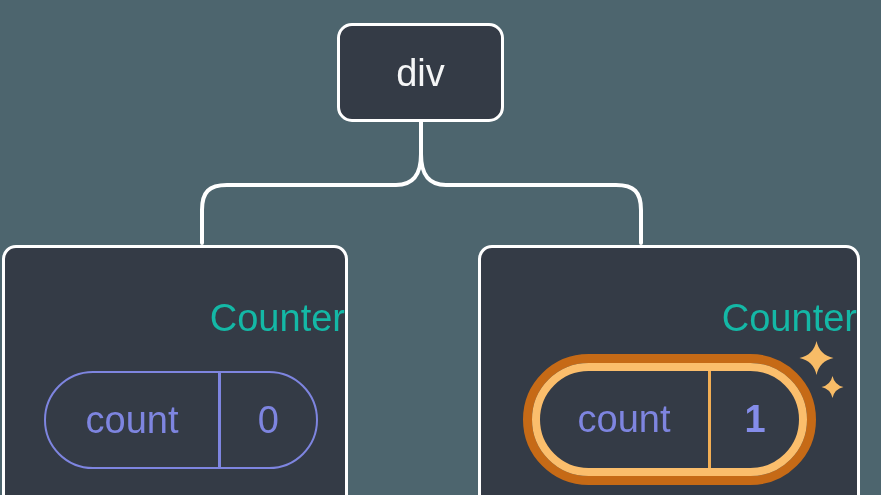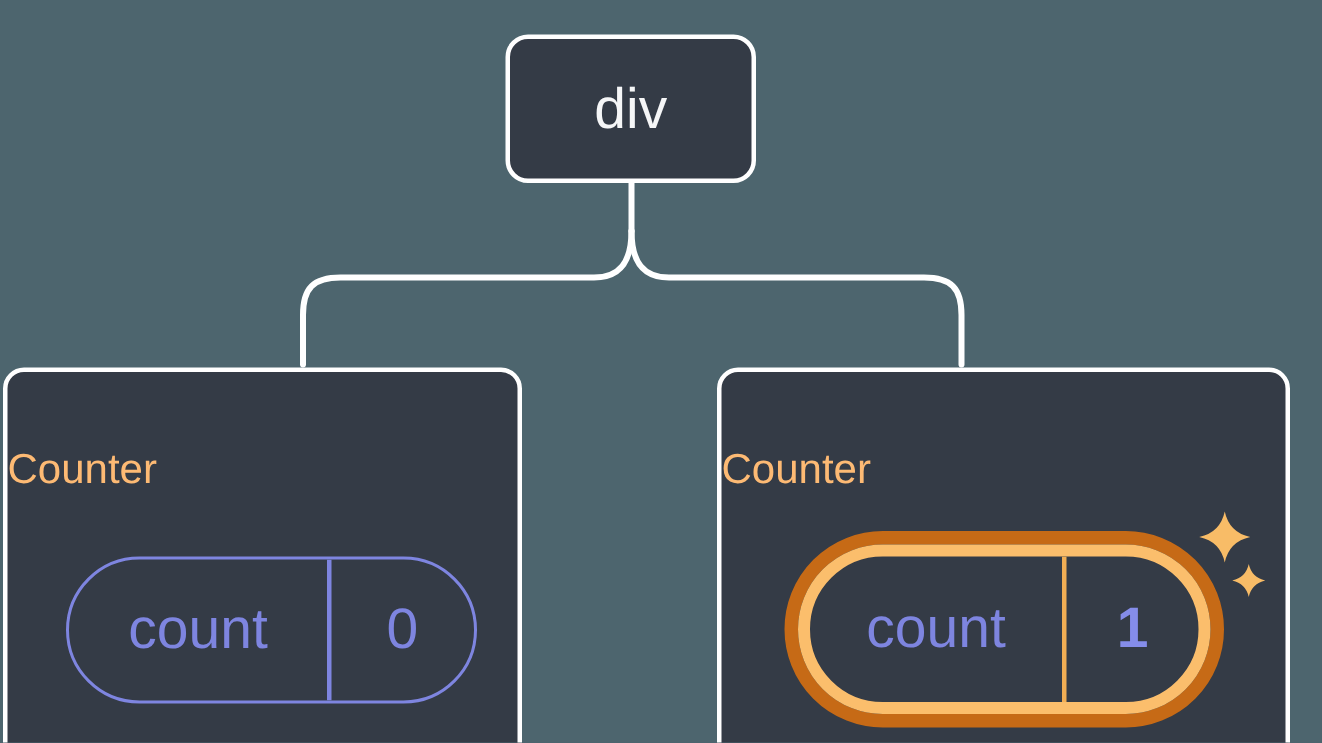--- a/index.html
+++ b/index.html
@@ -31,22 +31,22 @@
   #root-node .root-label {
     color: #F5F6F7; font-size: 38px; line-height: 1;
   }
 
   .card { border-radius: 14px; }
   #card-left  { left: 2px;   top: 225px; width: 346px; height: 266px; }
   #card-right { left: 478px; top: 225px; width: 382px; height: 266px; }
 
   .card-title {
     position: absolute; left: 0; top: 48px; width: 100%;
-    text-align: left;
-    color: #fdba74; font-size: 28px; font-weight: 500; line-height: 1.2;
+    text-align: right;
+    color: #14b8a6; font-size: 38px; font-weight: 500; line-height: 1.2;
   }
 
   
   .pill-plain {
     position: absolute; left: 39px; top: 123px;
     width: 274px; height: 98px;
     border: 2.5px solid #7E85E0;
     border-radius: 60px;
     box-sizing: border-box;
     display: flex; overflow: hidden;

